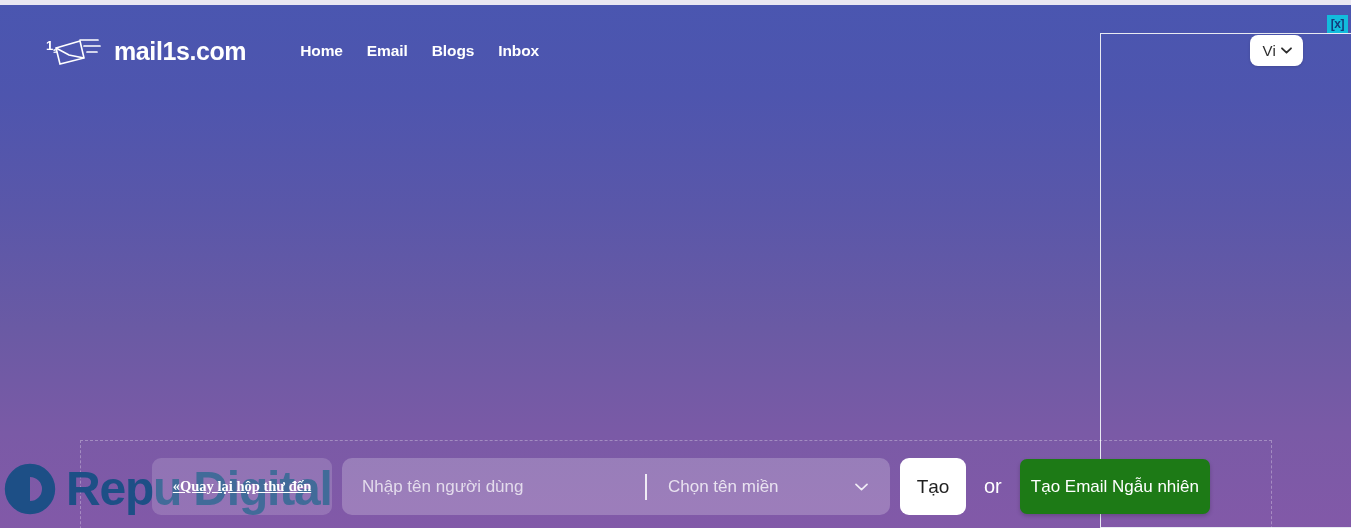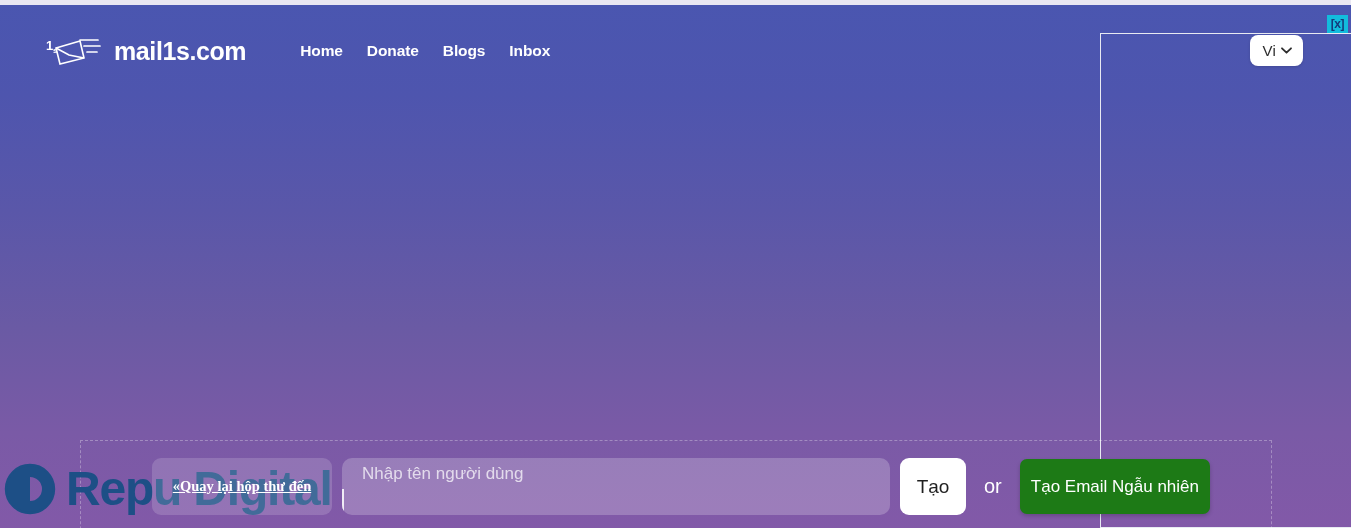--- a/index.html
+++ b/index.html
@@ -78,22 +78,22 @@
     height:57px; min-width:180px;
     color:#ffffff; font-size:14.5px; font-weight:700;
     display:flex; align-items:center; justify-content:center;
     padding:0 16px; cursor:pointer; white-space:nowrap;
     font-family:"Liberation Serif", serif;
     text-decoration:underline;
   }
   #email-field {
     background:rgba(255,255,255,.22);
     border-radius:10px; height:57px; width:548px;
-    display:flex; 
-    position:relative; overflow:hidden;flex-direction:column;
+    display:flex; align-items:center;
+    position:relative; overflow:hidden;
   }
   #username-input {
     flex:1 1 auto; background:transparent; border:none; outline:none;
     color:#ffffff; font-size:17px; padding:0 20px; height:100%;
     font-family:"Liberation Sans", sans-serif;
   }
   #username-input::placeholder { color:rgba(255,255,255,.72); }
   #field-divider {
     width:2px; height:26px; background:rgba(255,255,255,.85); flex:0 0 auto;
   }
@@ -158,21 +158,21 @@
           <line x1="34" y1="6" x2="52" y2="6"></line>
           <line x1="38" y1="12" x2="54" y2="12"></line>
           <line x1="41" y1="18" x2="51" y2="18"></line>
         </g>
       </svg>
       <span id="brand-name">mail1s.com</span>
     </div>
 
     <nav id="nav">
       <a class="nav-link" href="#">Home</a>
-      <a class="nav-link" href="#">Donate</a>
+      <a class="nav-link" href="#">Email</a>
       <a class="nav-link" href="#">Blogs</a>
       <a class="nav-link" href="#">Inbox</a>
     </nav>
 
   </div>
 
   <div id="lang-switch">
     <span id="lang-label">Vi</span>
     <svg id="lang-caret" viewBox="0 0 11 7">
       <path d="M1 1.3 L5.5 5.7 L10 1.3" fill="none" stroke="#2d2d2d" stroke-width="1.8" stroke-linecap="round" stroke-linejoin="round"></path>
@@ -191,20 +191,26 @@
 
   <div id="form-region"></div>
 
   <div id="form-row">
 
     <button id="back-inbox">«Quay lại hộp thư đến</button>
 
     <div id="email-field">
       <input id="username-input" type="text" placeholder="Nhập tên người dùng" style="">
       <div id="field-divider"></div>
+      <div id="domain-select">
+        <span id="domain-label">Chọn tên miền</span>
+        <svg id="domain-caret" viewBox="0 0 13 8">
+          <path d="M1 1.4 L6.5 6.6 L12 1.4" fill="none" stroke="rgba(255,255,255,.85)" stroke-width="1.7" stroke-linecap="round" stroke-linejoin="round"></path>
+        </svg>
+      </div>
     </div>
 
     <button id="create-button">Tạo</button>
 
     <span id="or-text">or</span>
 
     <button id="random-button">Tạo Email Ngẫu nhiên</button>
 
   </div>
 

